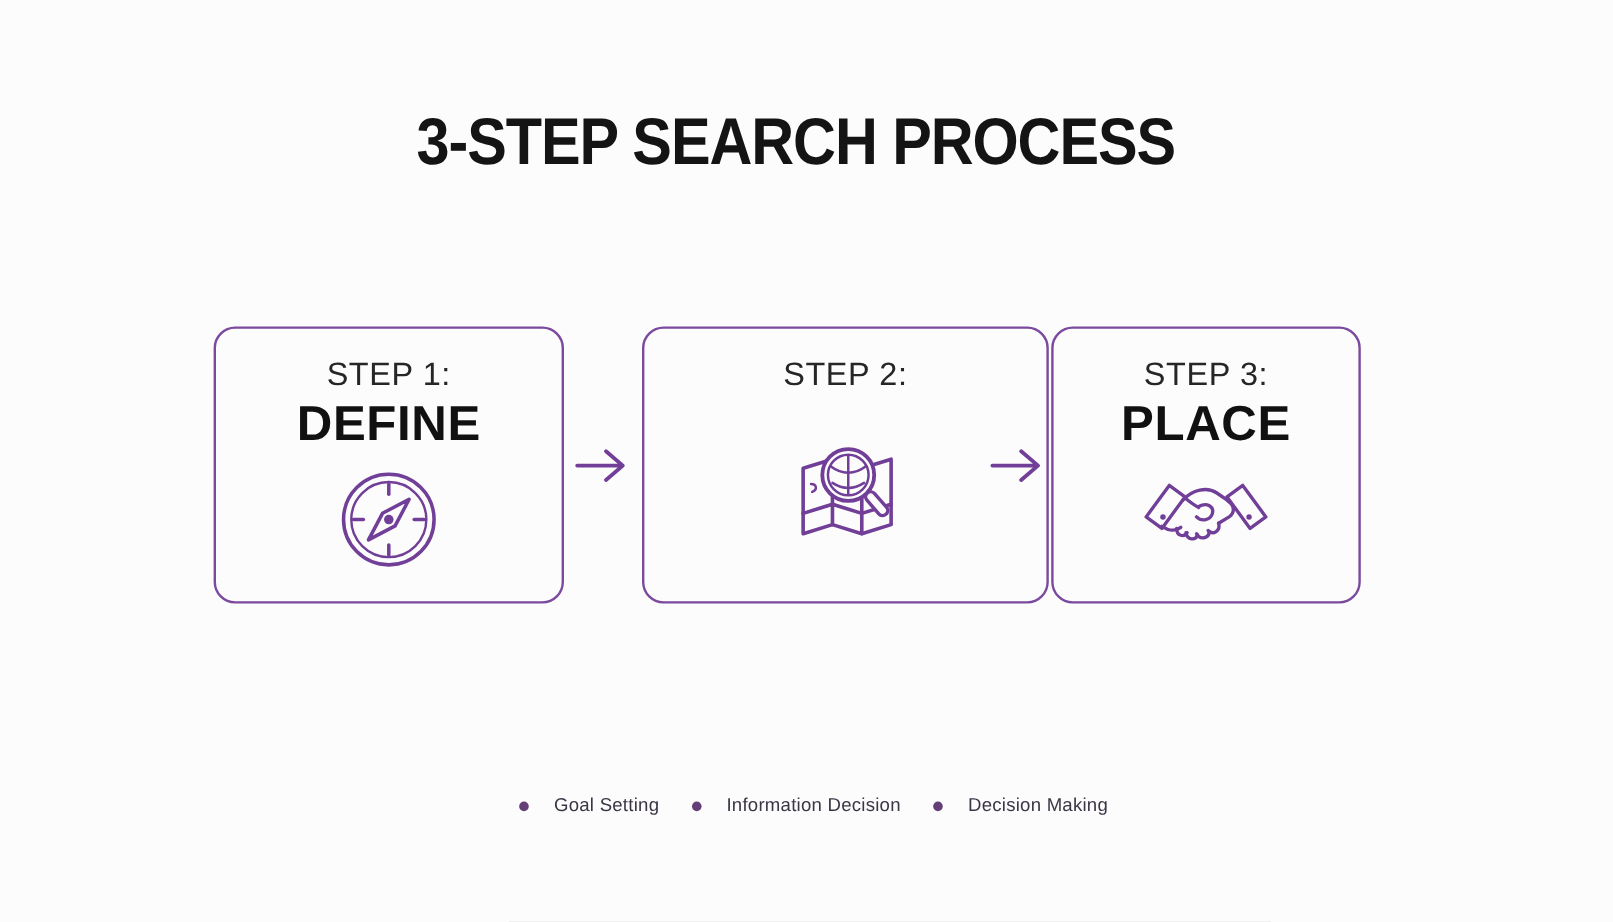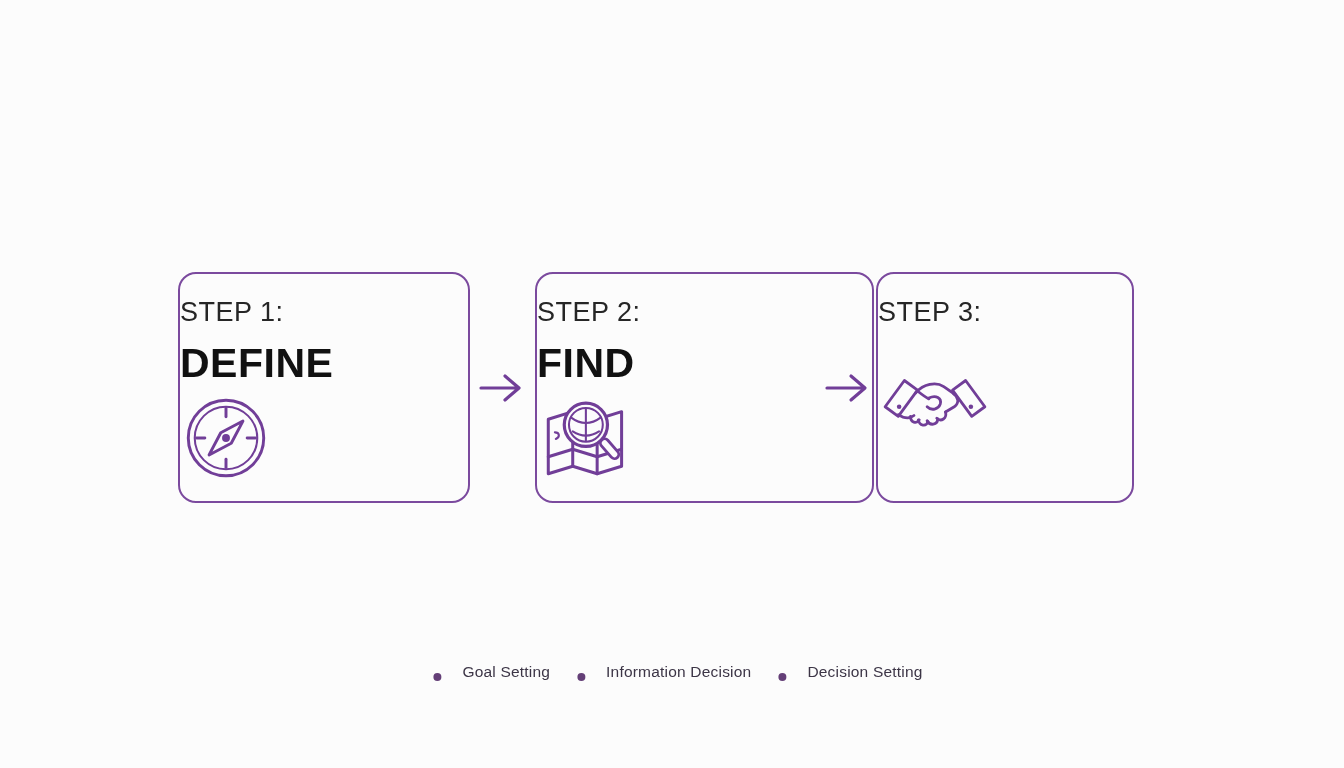--- a/index.html
+++ b/index.html
@@ -32,64 +32,67 @@
     letter-spacing:-1px;
     color:var(--title-text);
     transform:scaleX(0.9);
     transform-origin:center;
     white-space:nowrap;
   }
   .step-box{
     position:absolute;top:272px;height:231px;
     border:2.6px solid var(--box-border);
     border-radius:18px;
-    display:flex;flex-direction:column;align-items:flex-start;
+    display:flex;flex-direction:column;align-items:center;
     padding-top:23px;
   }
   .step-box.b1{left:178px;width:292px;}
   .step-box.b2{left:535px;width:339px;}
   .step-box.b3{left:876px;width:258px;}
   .step-label{
     font-size:27px;font-weight:400;color:var(--step-label);
     letter-spacing:0.5px;line-height:1.15;
   }
   .step-name{
     font-size:41px;font-weight:700;color:var(--step-name);
-    letter-spacing:0.5px;line-height:1.1;margin-top:13px;
+    letter-spacing:0.5px;line-height:1.1;margin-top:3px;
   }
   .icon-wrap{
     flex:1;display:flex;align-items:center;justify-content:center;
     margin-top:2px;padding-bottom:14px;
   }
   .arrow{position:absolute;top:370px;}
   .arrow.a1{left:478px;}
   .arrow.a2{left:824px;}
   .legend{
     position:absolute;top:663px;left:678px;
     transform:translateX(-50%);
     display:flex;align-items:center;gap:27px;
     white-space:nowrap;
   }
-  .legend-item{display:flex;align-items:flex-end;gap:21px;}
+  .legend-item{display:flex;align-items:center;gap:21px;}
   .legend-dot{
     width:8px;height:8px;border-radius:50%;
     background:var(--legend-dot);
     flex:0 0 auto;
   }
   .legend-label{font-size:15.5px;color:var(--legend-text);letter-spacing:0.2px;}
   svg .st{fill:none;stroke:var(--accent);stroke-width:3.2;stroke-linecap:round;stroke-linejoin:round;}
   svg .thin{stroke-width:2.2;}
   svg .fillp{fill:var(--accent);stroke:none;}
   svg .occl{fill:var(--bg);stroke:var(--accent);}
 </style>
 </head>
 <body>
 
 <div class="canvas">
 
+  <div class="title-row">
+    <span class="title">3-STEP SEARCH PROCESS</span>
+  </div>
 
   <div class="step-box b1">
     <div class="step-label">STEP 1:</div>
     <div class="step-name">DEFINE</div>
     <div class="icon-wrap">
       <svg width="92" height="92" viewBox="0 0 100 100">
         <circle class="st" cx="50" cy="50" r="41"></circle>
         <circle class="st thin" cx="50" cy="50" r="34"></circle>
         <line class="st" x1="50" y1="18" x2="50" y2="27"></line>
         <line class="st" x1="50" y1="73" x2="50" y2="82"></line>
@@ -100,21 +103,20 @@
       </svg>
     </div>
   </div>
 
   <svg class="arrow a1" width="48" height="36" viewBox="0 0 48 36">
     <path class="st" d="M3,18 L40,18 M27,6 L41,18 L27,30"></path>
   </svg>
 
   <div class="step-box b2">
     <div class="step-label">STEP 2:</div>
-    <div class="step-name">FIND</div>
     <div class="icon-wrap">
       <svg width="94" height="94" viewBox="0 0 100 100">
         <path class="st" d="M12,30 L38,22 L64,30 L90,22 L90,80 L64,88 L38,80 L12,88 Z"></path>
         <path class="st" d="M38,22 L38,80"></path>
         <path class="st" d="M64,30 L64,88"></path>
         <path class="st" d="M12,70 L38,62 L64,70 L90,62"></path>
         <path class="st thin" d="M20,51 C25,49 24,44 19,44"></path>
         <circle class="st occl" cx="52" cy="36" r="23" style="stroke-width:3.4"></circle>
         <circle class="st thin" cx="52" cy="36" r="18"></circle>
         <path class="st thin" d="M52,19 L52,53"></path>
@@ -126,20 +128,21 @@
       </svg>
     </div>
   </div>
 
   <svg class="arrow a2" width="48" height="36" viewBox="0 0 48 36">
     <path class="st" d="M3,18 L40,18 M27,6 L41,18 L27,30"></path>
   </svg>
 
   <div class="step-box b3">
     <div class="step-label">STEP 3:</div>
+    <div class="step-name">PLACE</div>
     <div class="icon-wrap">
       <svg width="114" height="77" viewBox="0 0 130 88">
         <path class="st" d="M8,42 L30,12 L45,23 L23,53 Z"></path>
         <circle class="fillp" cx="24" cy="42" r="2.6"></circle>
         <path class="st" d="M122,42 L100,12 L85,23 L107,53 Z"></path>
         <circle class="fillp" cx="106" cy="42" r="2.6"></circle>
         <path class="st" d="M43,26 C52,16 66,13 75,19 L88,28"></path>
         <path class="st" d="M86,27 C92,31 93,38 87,42 L77,48"></path>
         <path class="st" d="M58,32 C66,28 73,32 71,39 C69,45 61,47 56,42"></path>
         <path class="st" d="M45,24 C50,28 54,31 58,33"></path>
@@ -156,17 +159,17 @@
     <div class="legend-item">
       <span class="legend-dot"></span>
       <span class="legend-label">Goal Setting</span>
     </div>
     <div class="legend-item">
       <span class="legend-dot"></span>
       <span class="legend-label">Information Decision</span>
     </div>
     <div class="legend-item">
       <span class="legend-dot"></span>
-      <span class="legend-label">Decision Setting</span>
+      <span class="legend-label">Decision Making</span>
     </div>
   </div>
 
 </div>
 
 </body></html>

